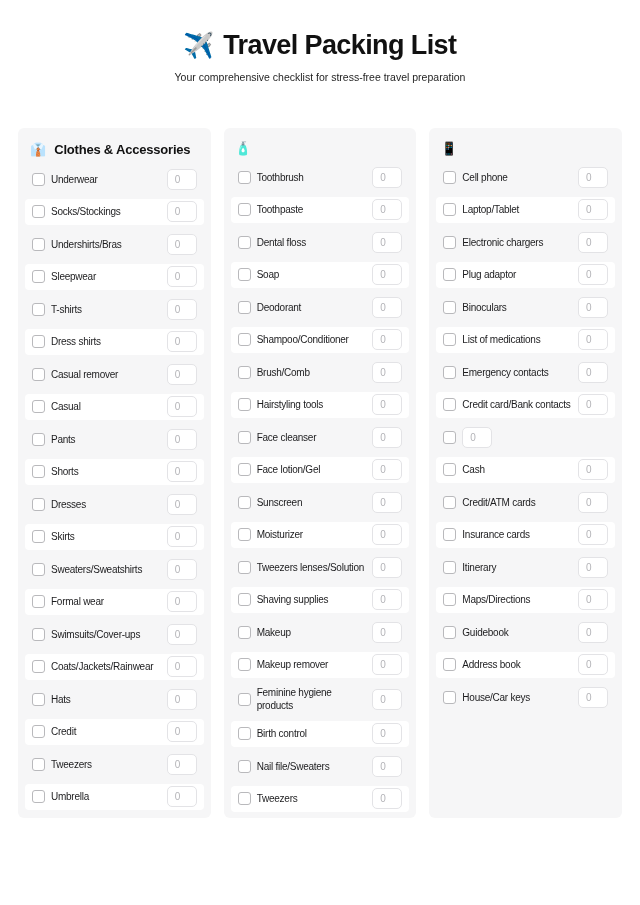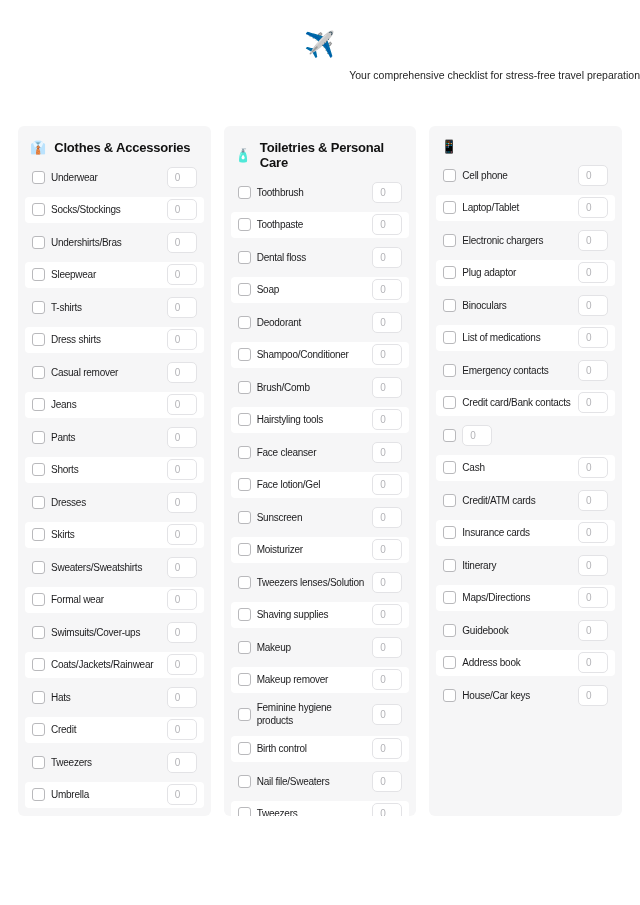--- a/index.html
+++ b/index.html
@@ -11,21 +11,21 @@
     color: #1c1c1e;
     overflow: hidden;
   }
   .page-header { padding-top: 30px; text-align: center; }
   .title-line {
     display: flex; align-items: center; justify-content: center; gap: 9px;
     font-size: 27px; font-weight: 700; letter-spacing: -0.6px; color: #111;
   }
   .title-emoji { font-size: 25px; font-weight: 400; }
   .subtitle {
-    margin-top: 10px; font-size: 10.5px; color: #1f1f1f; letter-spacing: 0; text-align: right;
+    margin-top: 10px; font-size: 10.5px; color: #1f1f1f; letter-spacing: 0;
   }
   .columns {
     display: flex; gap: 13px;
     padding: 0 18px; margin-top: 45px;
   }
   .panel {
     flex: 1 1 0;
     background: #f6f6f7;
     border-radius: 6px;
     height: 690px;
@@ -70,20 +70,21 @@
     outline: none;
   }
   .qty::placeholder { color: #b4b4b8; }
 </style>
 </head>
 <body>
 
 <div class="page-header">
   <div class="title-line">
     <span class="title-emoji">✈️</span>
+    <span>Travel Packing List</span>
   </div>
   <div class="subtitle">Your comprehensive checklist for stress-free travel preparation</div>
 </div>
 
 <div class="columns">
 
   <div class="panel">
     <div class="panel-header">
       <span class="panel-emoji">👔</span>
       <span class="panel-title">Clothes &amp; Accessories</span>
@@ -119,21 +120,21 @@
           <span class="lbl">Dress shirts</span>
           <input type="text" class="qty" placeholder="0" style="">
         </div>
         <div class="row">
           <input type="checkbox" class="cb" style="">
           <span class="lbl">Casual remover</span>
           <input type="text" class="qty" placeholder="0" style="">
         </div>
         <div class="row">
           <input type="checkbox" class="cb" style="">
-          <span class="lbl">Jeans</span>
+          <span class="lbl">Casual</span>
           <input type="text" class="qty" placeholder="0" style="">
         </div>
         <div class="row">
           <input type="checkbox" class="cb" style="">
           <span class="lbl">Pants</span>
           <input type="text" class="qty" placeholder="0" style="">
         </div>
         <div class="row">
           <input type="checkbox" class="cb" style="">
           <span class="lbl">Shorts</span>
@@ -188,21 +189,20 @@
           <input type="checkbox" class="cb" style="">
           <span class="lbl">Umbrella</span>
           <input type="text" class="qty" placeholder="0" style="">
         </div>
       </div>
   </div>
 
   <div class="panel">
     <div class="panel-header">
       <span class="panel-emoji">🧴</span>
-      <span class="panel-title">Toiletries &amp; Personal Care</span>
     </div>
     <div class="list">
         <div class="row">
           <input type="checkbox" class="cb" style="">
           <span class="lbl">Toothbrush</span>
           <input type="text" class="qty" placeholder="0" style="">
         </div>
         <div class="row">
           <input type="checkbox" class="cb" style="">
           <span class="lbl">Toothpaste</span>

